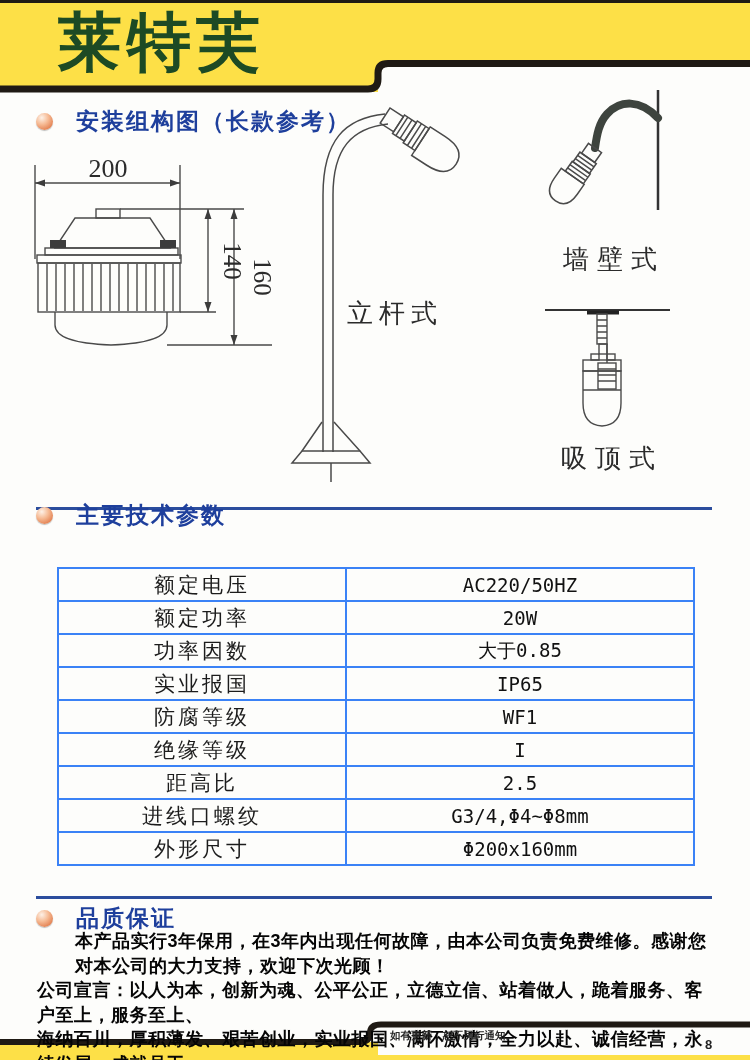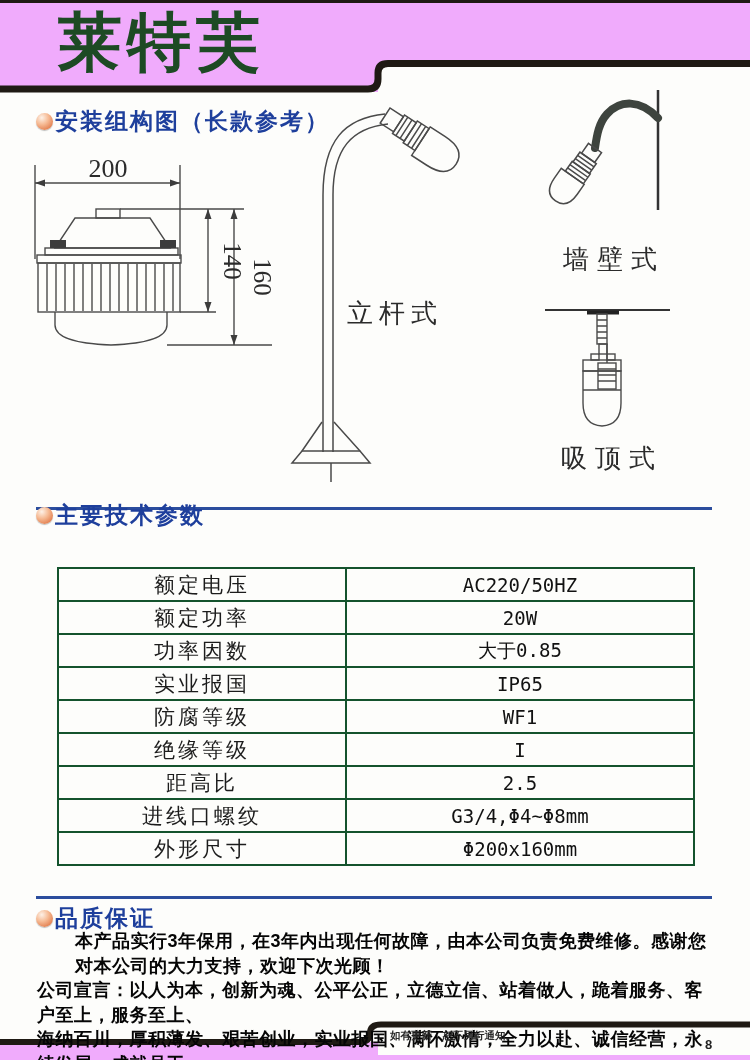--- a/index.html
+++ b/index.html
@@ -1,49 +1,49 @@
 <!DOCTYPE html>
 <html><head>
 <meta charset="utf-8">
 <style>
   html,body{margin:0;padding:0;}
   body{font-family:"Liberation Sans","DejaVu Sans",sans-serif;}
-  #page{position:relative;width:750px;height:1060px;overflow:hidden;background:#f0abfc;}
+  #page{position:relative;width:750px;height:1060px;overflow:hidden;background:#fde047;}
 
   
   .white-left{position:absolute;left:0;top:92px;width:378px;height:950px;background:#fdfdfb;}
   .white-right{position:absolute;left:378px;top:63px;width:372px;height:992px;background:#fdfdfb;}
   .top-strip{position:absolute;left:0;top:0;width:750px;height:3px;background:#1f1a14;}
   #border-svg{position:absolute;left:0;top:0;z-index:4;pointer-events:none;}
 
   .content{position:absolute;z-index:6;}
 
   
   .brand{left:58px;top:0px;font-family:"Liberation Serif","DejaVu Serif",serif;
          font-size:64px;font-weight:bold;color:#1d4a24;letter-spacing:5px;line-height:86px;}
 
   
-  .sec-head{display:flex;align-items:center;gap:2px;}
+  .sec-head{display:flex;align-items:center;gap:23px;}
   .bullet{width:17px;height:17px;border-radius:50%;
     background:radial-gradient(circle at 34% 28%, #fdf1e7 0%, #f6bb95 40%, #e68a5c 72%, #cf6e42 100%);
     box-shadow:0 1px 1px rgba(0,0,0,.25);flex:0 0 auto;}
   .sec-title{font-family:"Liberation Serif","DejaVu Serif",serif;font-size:23px;font-weight:700;
     color:#1e3f9c;letter-spacing:2px;}
 
   .divider{position:absolute;z-index:6;height:3px;background:#2b4d9d;}
 
   
   .draw{position:absolute;z-index:6;}
   .draw text{font-family:"Liberation Serif","DejaVu Serif",serif;fill:#2b2b2b;}
   .dimnum{font-family:"DejaVu Sans Mono","Liberation Mono",monospace;fill:#222;}
 
   
   table.specs{position:absolute;left:57px;top:567px;z-index:6;border-collapse:collapse;
     width:638px;table-layout:fixed;}
-  table.specs td{border:2px solid #14532d;height:31px;text-align:center;vertical-align:middle;
+  table.specs td{border:2px solid #3b82f6;height:31px;text-align:center;vertical-align:middle;
     padding:0;background:#fdfdfb;}
   td.k{width:286px;font-family:"Liberation Serif","DejaVu Serif",serif;font-size:21px;
     color:#1c1c1c;letter-spacing:3px;}
   td.v{font-family:"DejaVu Sans Mono","Liberation Mono",monospace;font-size:19px;color:#111;}
 
   
   .q-lines{position:absolute;left:37px;top:929px;width:682px;z-index:6;}
   .q-line{font-size:18px;line-height:24.5px;color:#050505;font-weight:600;letter-spacing:.5px;}
   .q-line.first{padding-left:38px;}
 

